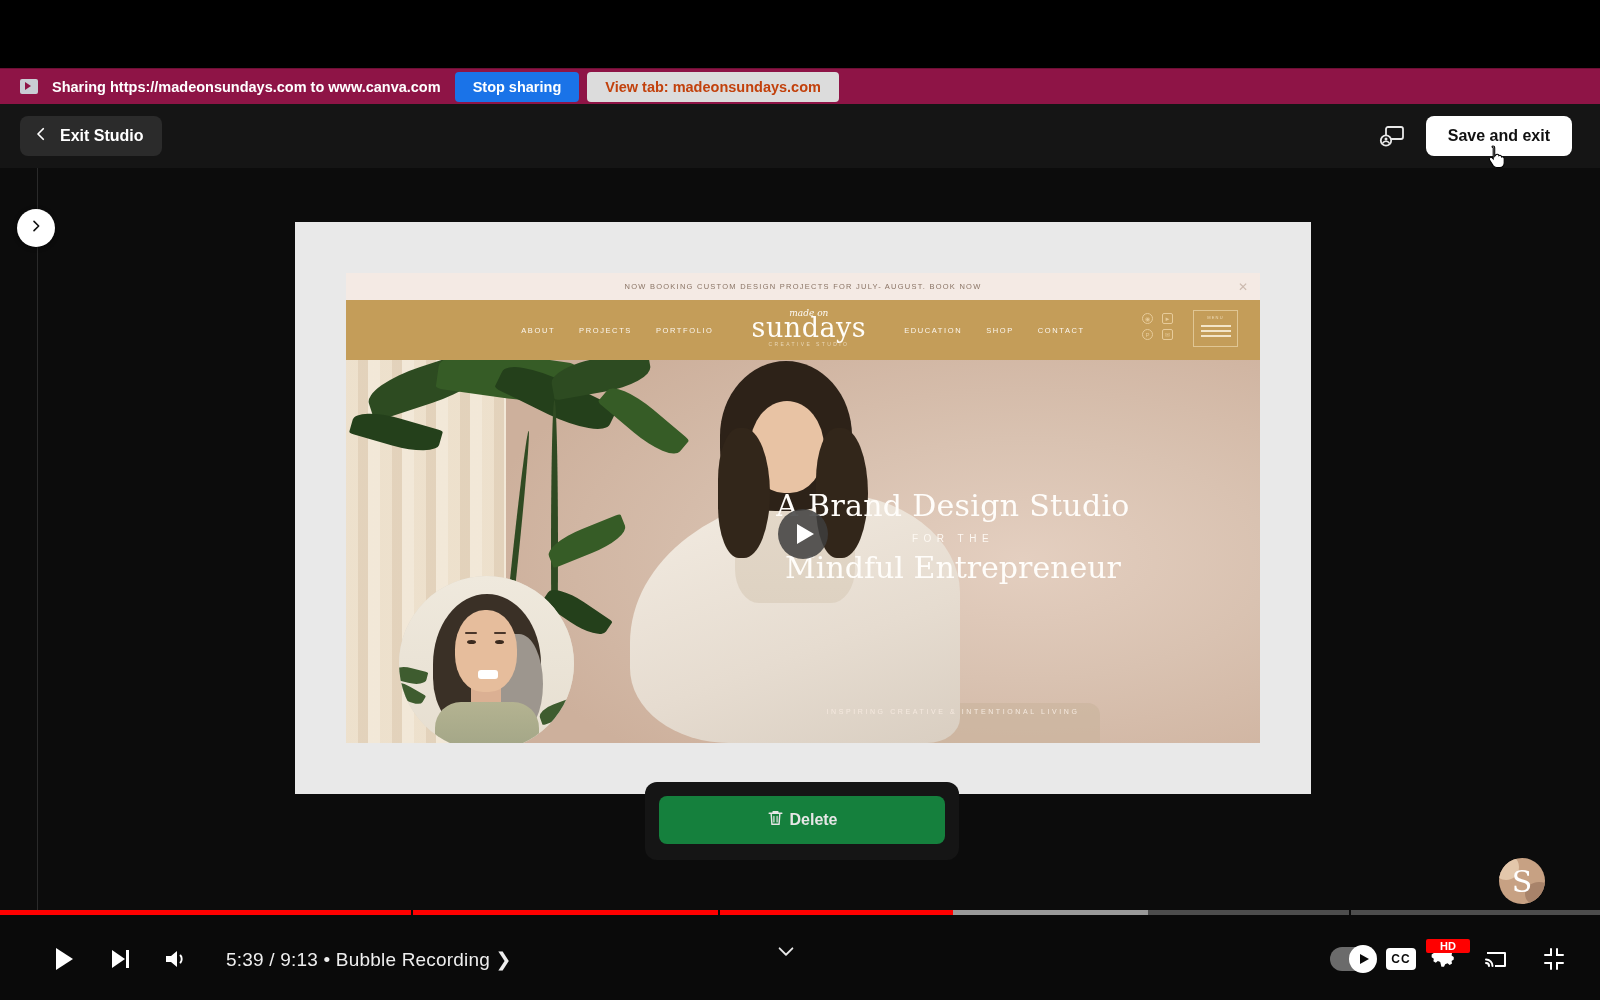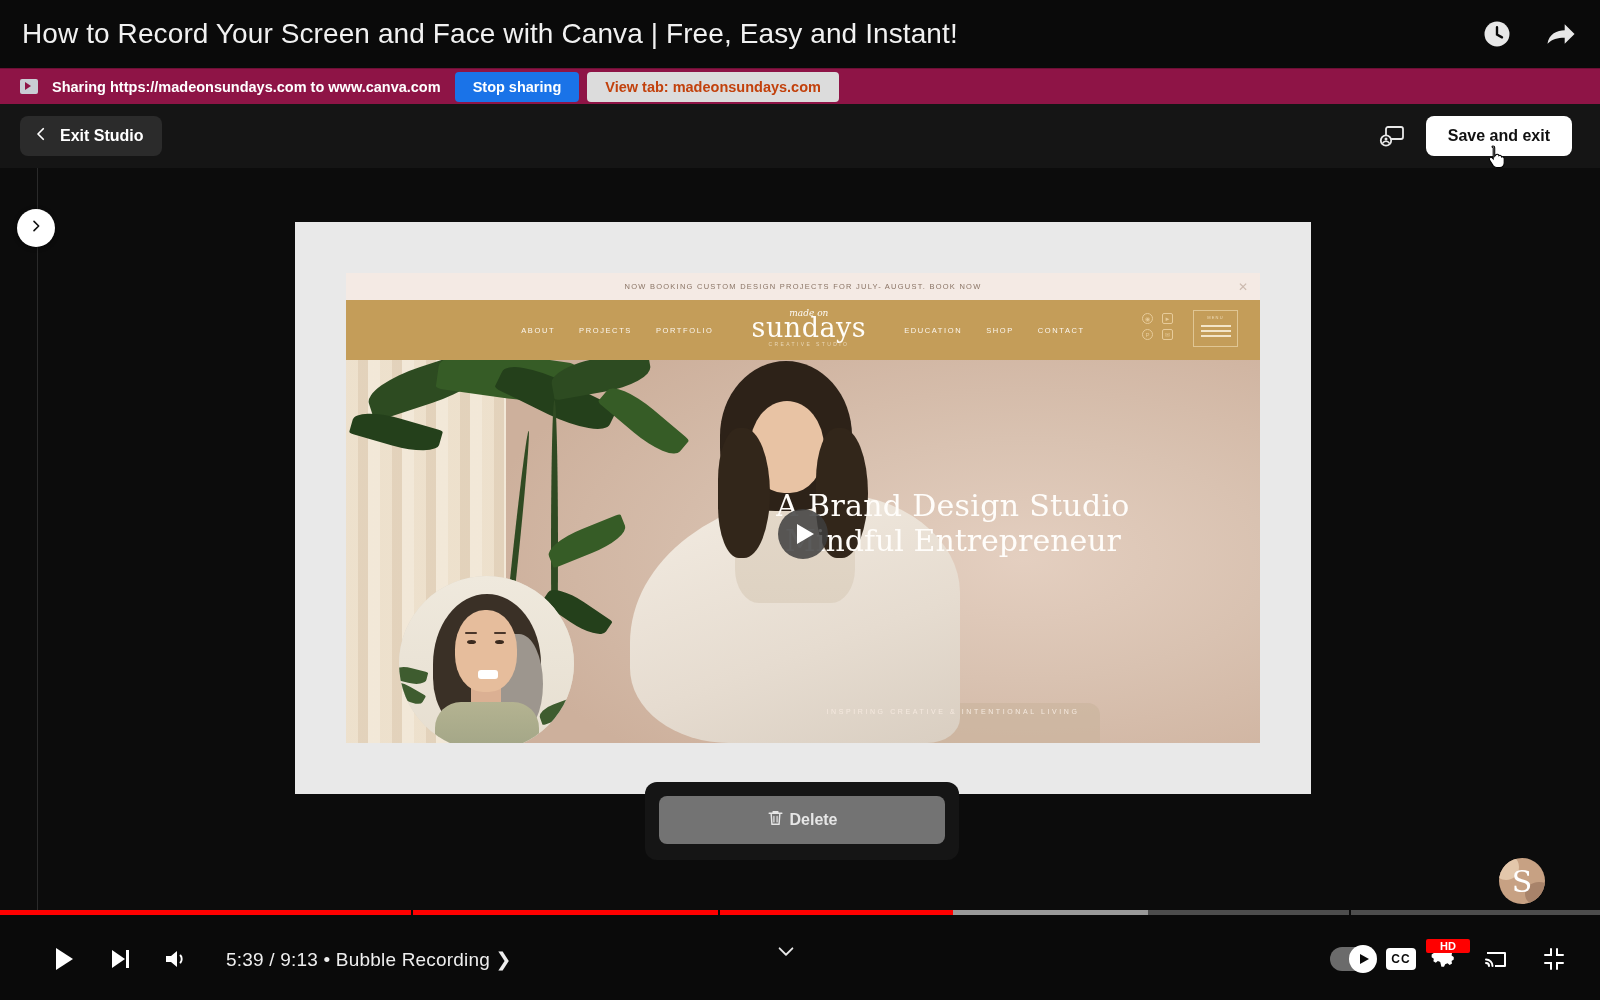--- a/index.html
+++ b/index.html
@@ -263,21 +263,21 @@
   }
   .bub-neck{ position:absolute;left:72px;top:112px;width:30px;height:24px;background:#dbb093;}
 
   
   .delete-panel {
     position:absolute; left:645px; top:782px; width:314px; height:78px;
     background:#151515; border-radius:12px; z-index:8;
     display:flex; align-items:flex-start; justify-content:center; padding-top:14px;
   }
   .delete-btn {
-    width:286px; height:48px; background:#737373; border-radius:8px;
+    width:286px; height:48px; background:#15803d; border-radius:8px;
     display:flex; align-items:center; justify-content:center; gap:4px;
     color:#e6e6e6; font-size:16px; font-weight:bold; cursor:pointer; border:none;
     font-family:inherit;
   }
 
   
   .channel-avatar {
     position:absolute; left:1499px; top:858px; width:46px; height:46px;
     border-radius:50%; overflow:hidden; z-index:9;
     background:#c7a183;
@@ -326,36 +326,20 @@
   .chev-down { position:absolute; left:775px; top:28px; cursor:pointer; }
 
   
   .cursor-hand { position:absolute; left:1487px; top:144px; z-index:20; pointer-events:none; }
 </style>
 </head>
 <body>
 
 <div id="root">
 
-  <div class="yt-titlebar">
-    <div class="yt-title">How to Record Your Screen and Face with Canva | Free, Easy and Instant!</div>
-    <div class="yt-title-actions">
-      <div class="yt-icon-btn">
-        <svg width="30" height="30" viewBox="0 0 24 24">
-            <circle cx="12" cy="12" r="10" fill="#e8e8e8"></circle>
-            <path d="M12 6.5v6l4 2.2" stroke="#0a0a0a" stroke-width="1.9" fill="none" stroke-linecap="round"></path>
-          </svg>
-      </div>
-      <div class="yt-icon-btn">
-        <svg width="32" height="30" viewBox="0 0 26 24">
-            <path d="M2 20c1-8 8-11 14-11V4l8 8-8 8v-5c-6 0-10 1-14 5z" fill="#e8e8e8"></path>
-          </svg>
-      </div>
-    </div>
-  </div>
 
   <div class="share-bar">
     <div class="share-icon"></div>
     <div class="share-text">Sharing https://madeonsundays.com to www.canva.com</div>
     <button class="btn-stop-sharing">Stop sharing</button>
     <button class="btn-view-tab">View tab: madeonsundays.com</button>
   </div>
 
   <div class="studio-bar">
     <div class="exit-studio">
@@ -443,20 +427,21 @@
         <div class="hero-chair"></div>
         <div class="figure-dress"></div>
         <div class="figure-body"></div>
         <div class="figure-hair"></div>
         <div class="figure-face"></div>
         <div class="figure-hair-front" style="right:490px;bottom:185px;"></div>
         <div class="figure-hair-front" style="right:392px;bottom:185px;"></div>
 
         <div class="hero-copy">
           <div class="hero-line1">A Brand Design Studio</div>
+          <div class="hero-forthe">FOR THE</div>
           <div class="hero-line2">Mindful Entrepreneur</div>
         </div>
         <div class="hero-tagline">INSPIRING CREATIVE &amp; INTENTIONAL LIVING</div>
       </div>
 
       <div class="play-overlay">
         <i></i>
       </div>
 
       <div class="bubble">

